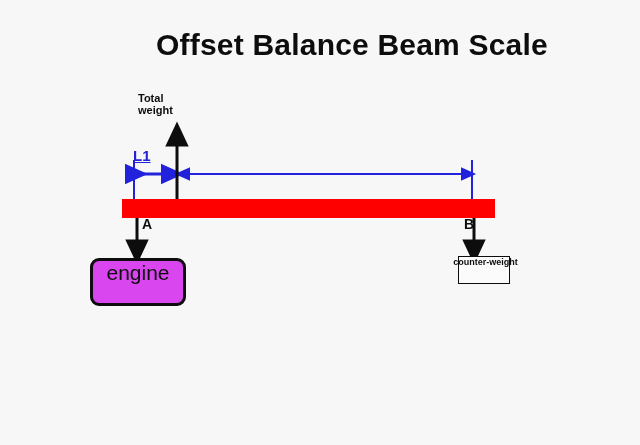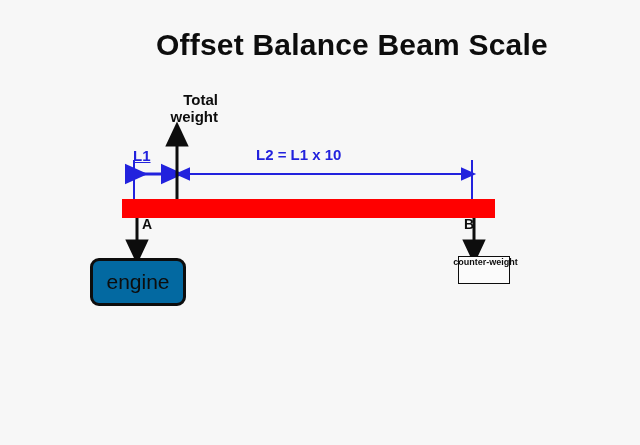--- a/index.html
+++ b/index.html
@@ -42,22 +42,22 @@
     position: absolute;
     font-weight: bold;
     color: #0d0d0d;
     white-space: pre;
     line-height: 1.12;
   }
   .lbl-total {
     left: 138px;
     top: 92px;
     width: 80px;
-    text-align: right;
-    font-size: 15px;
+    text-align: left;
+    font-size: 11px;
   }
   .lbl-l1 {
     left: 133px;
     top: 148px;
     font-size: 15px;
     color: #2222dd;
     text-decoration: underline;
   }
   .lbl-l2 {
     left: 256px;
@@ -84,24 +84,23 @@
     background: #ff0000;
   }
   .engine-box {
     position: absolute;
     left: 90px;
     top: 258px;
     width: 96px;
     height: 48px;
     border: 3px solid #0d0d0d;
     border-radius: 9px;
-    background: #0369a1;
+    background: #d946ef;
     box-sizing: border-box;
     display: flex;
-    align-items: center;
     justify-content: center;
     font-size: 21px;
     color: #0d0d0d;
   }
   .cw-box {
     position: absolute;
     left: 458px;
     top: 256px;
     width: 52px;
     height: 28px;
@@ -149,21 +148,20 @@
     <line x1="137" y1="212" x2="137" y2="252" stroke="#0d0d0d" stroke-width="3" marker-end="url(#arrowBlack)"></line>
 
     <line x1="474" y1="212" x2="474" y2="252" stroke="#0d0d0d" stroke-width="3" marker-end="url(#arrowBlack)"></line>
   </svg>
 
   <div class="beam"></div>
 
   <div class="lbl lbl-total"><span>Total</span><br><span>weight</span></div>
 
   <div class="lbl lbl-l1">L1</div>
-  <div class="lbl lbl-l2">L2 = L1 x 10</div>
 
   <div class="lbl lbl-a">A</div>
   <div class="lbl lbl-b">B</div>
 
   <div class="engine-box">
       <span>engine</span>
     </div>
 
   <div class="cw-box">
       <span>counter-</span>

